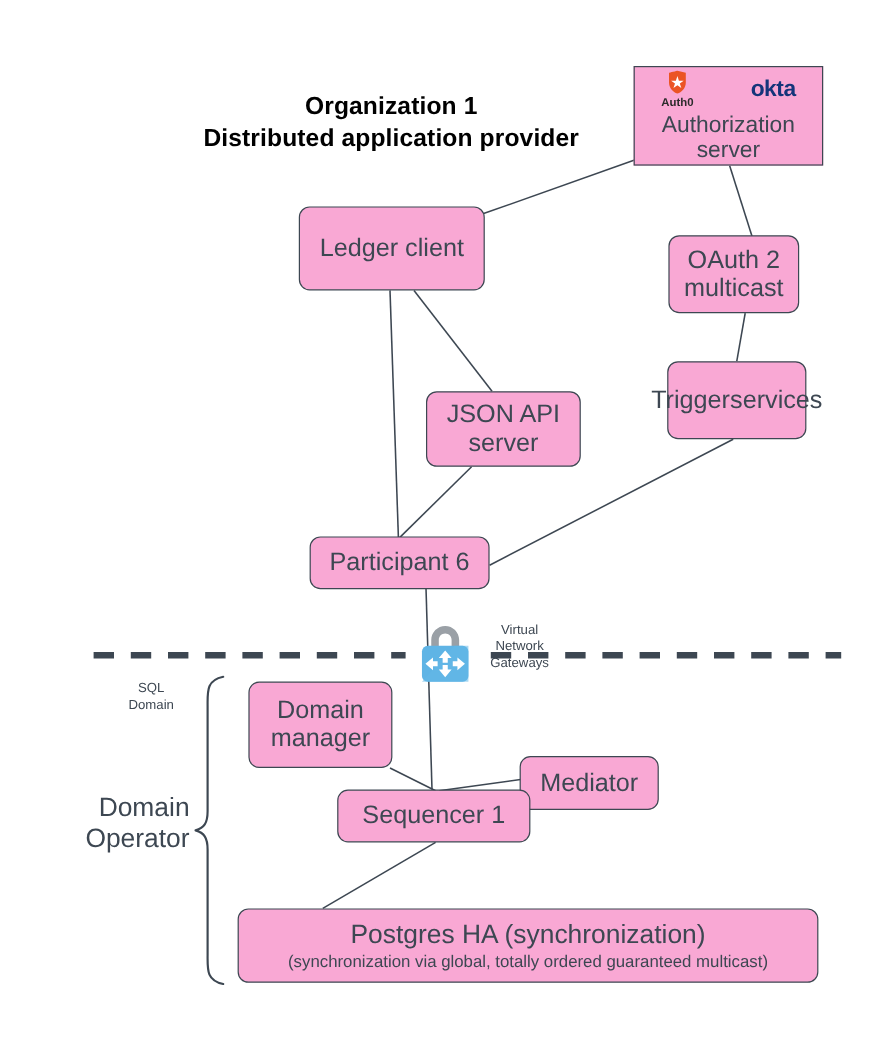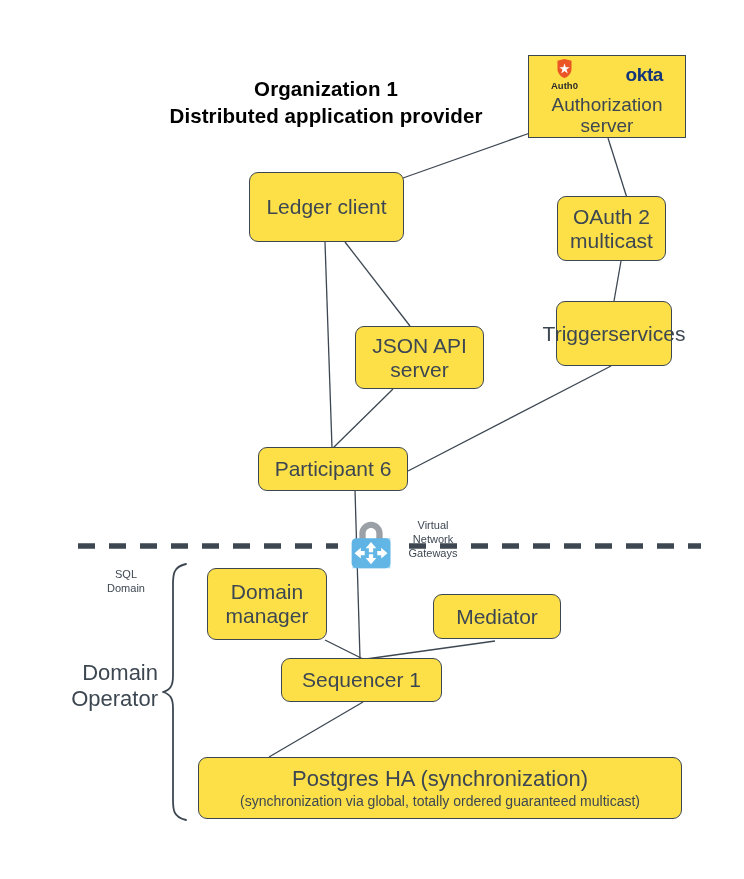--- a/index.html
+++ b/index.html
@@ -24,21 +24,21 @@
     top: 0;
     width: 744px;
     height: 879px;
     pointer-events: none;
   }
   .node {
     position: absolute;
     box-sizing: border-box;
     border: 1.3px solid #3d4752;
     border-radius: 9px;
-    background: #fde047;
+    background: #f9a8d4;
     display: flex;
     align-items: center;
     justify-content: center;
     text-align: center;
     color: #3d4752;
     font-size: 21px;
     line-height: 1.14;
     font-family: "Liberation Sans", sans-serif;
   }
   .node .lbl { display: block; }
@@ -231,21 +231,21 @@
   <div class="biglabel" style="left:20px; top:660px; width:138px;">
     <div>Domain</div>
     <div>Operator</div>
   </div>
 
   <div class="node" style="left:207px; top:568px; width:120px; height:72px; flex-direction:column;">
     <span class="lbl">Domain</span>
     <span class="lbl">manager</span>
   </div>
 
-  <div class="node" style="left:433px; top:594px; width:128px; height:45px;text-align:right;">
+  <div class="node" style="left:433px; top:630px; width:116px; height:45px;text-align:right;">
     <span class="lbl">Mediator</span>
   </div>
 
   <div class="node" style="left:281px; top:658px; width:161px; height:44px;">
     <span class="lbl">Sequencer 1</span>
   </div>
 
   <div class="node" style="left:198px; top:757px; width:484px; height:62px; flex-direction:column;">
     <span class="lbl pg-title">Postgres HA (synchronization)</span>
     <span class="lbl pg-sub">(synchronization via global, totally ordered guaranteed multicast)</span>

